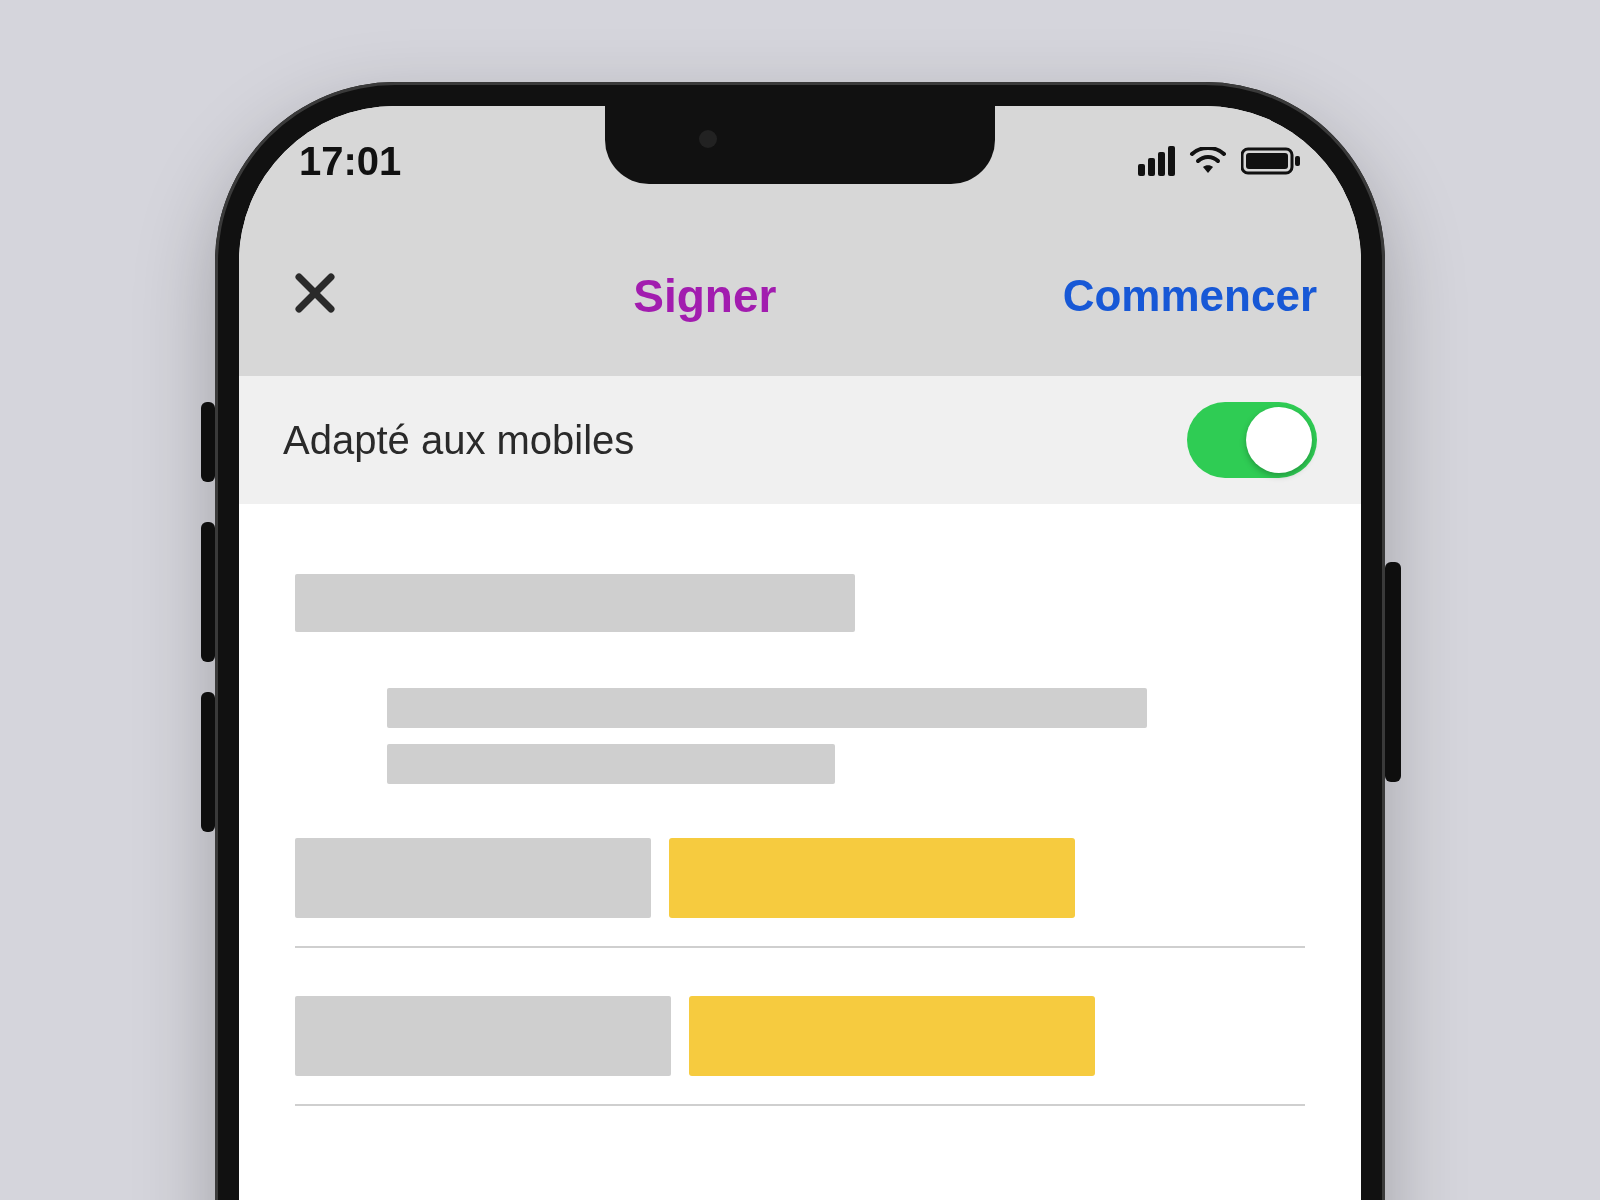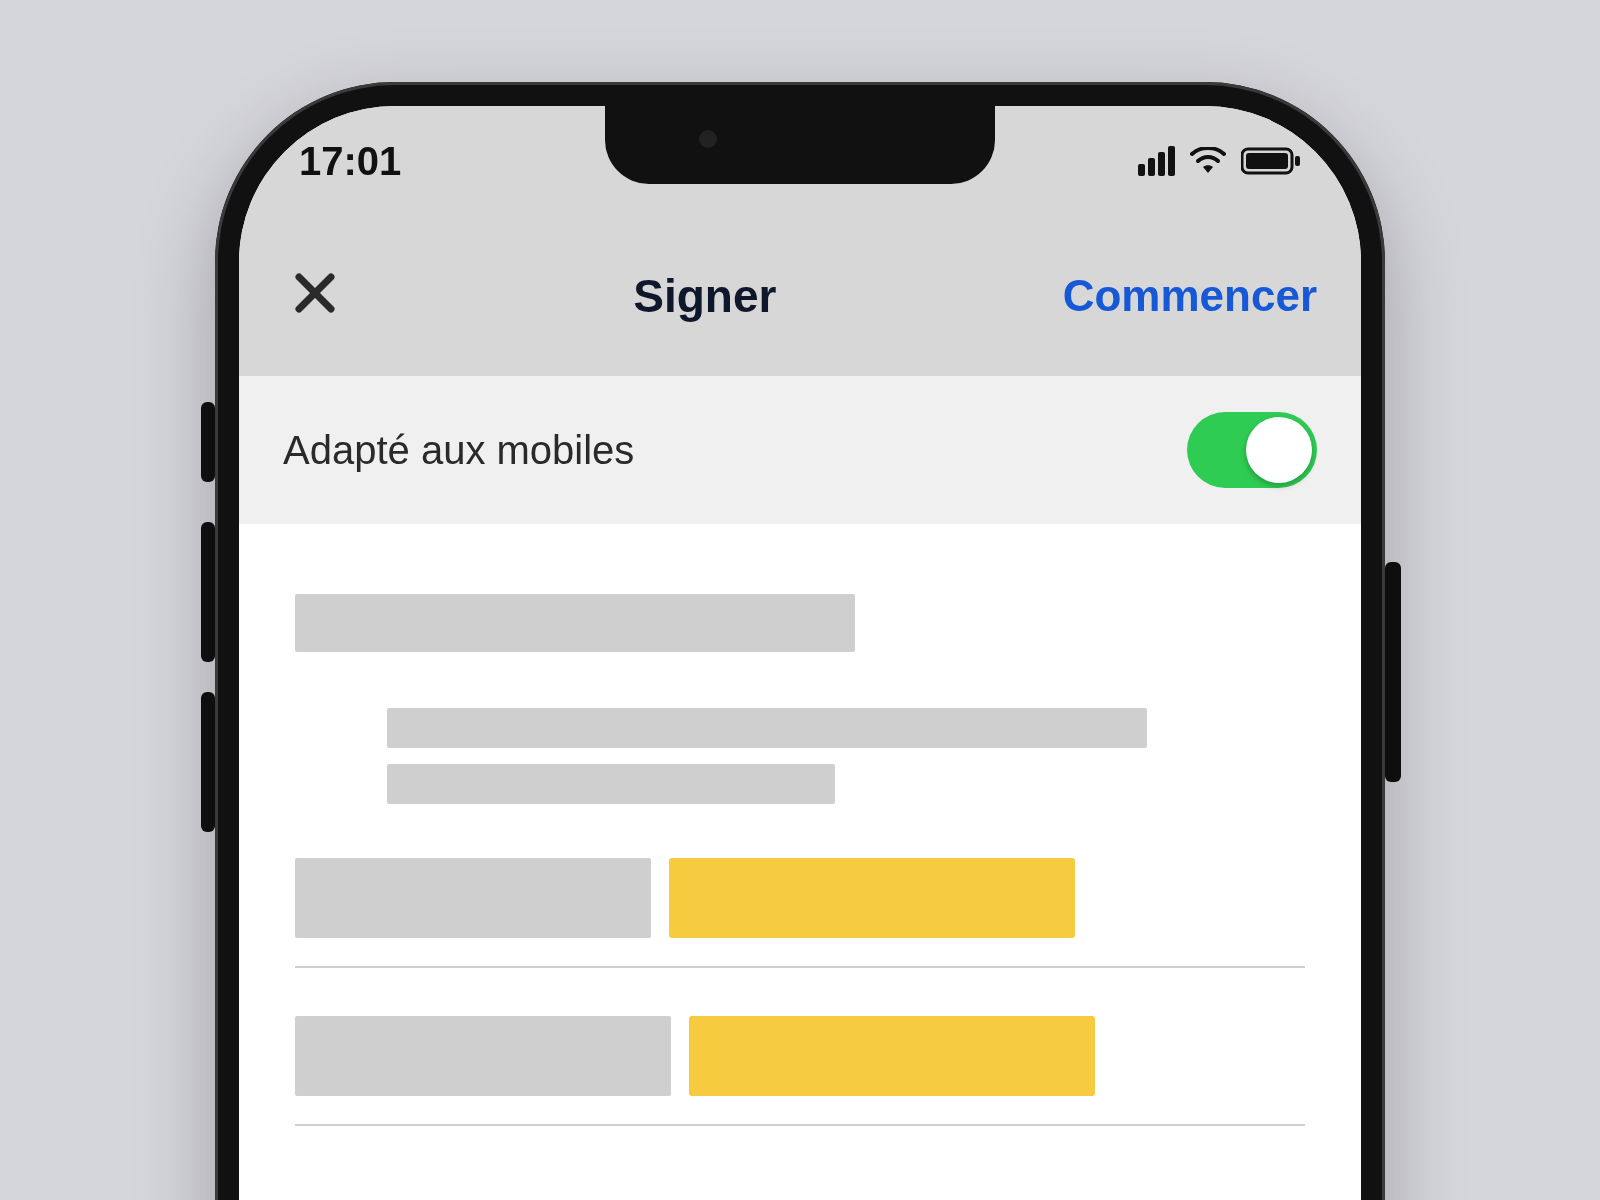--- a/index.html
+++ b/index.html
@@ -106,32 +106,32 @@
       font-size: 56px;
       font-weight: 400;
       color: #2a2a2a;
       line-height: 1;
       cursor: pointer;
       padding: 10px;
     }
     .nav-title {
       font-size: 46px;
       font-weight: 700;
-      color: #0f172a;
+      color: #a21caf;
     }
     .nav-action {
       font-size: 44px;
       font-weight: 700;
       color: #1758d6;
       cursor: pointer;
       text-align: right;
     }
     .toggle-row {
       background: #f0f0f0;
-      height: 148px;
+      height: 128px;
       display: flex;
       align-items: center;
       justify-content: space-between;
       padding: 13px 44px;
     }
     .toggle-label {
       font-size: 40px;
       font-weight: 500;
       color: #2a2a2a;
     }

